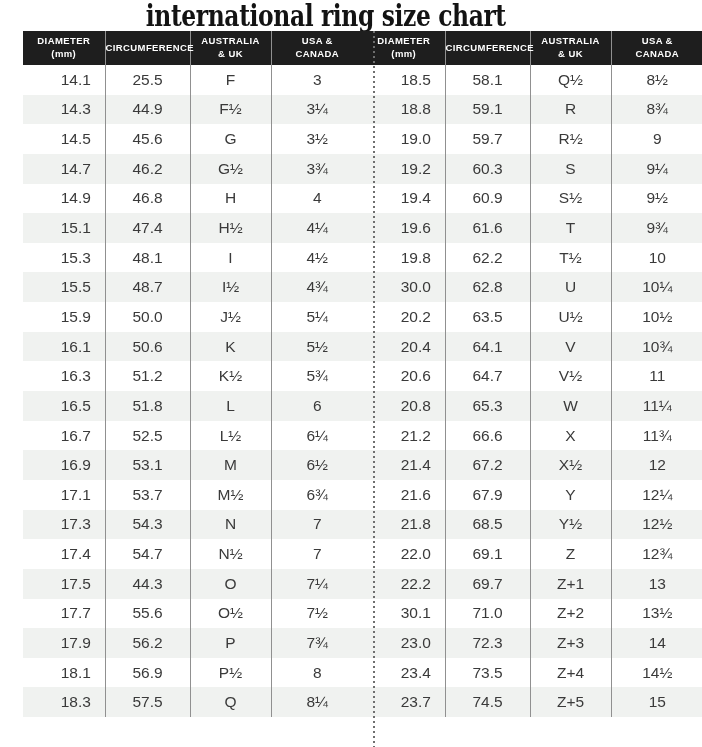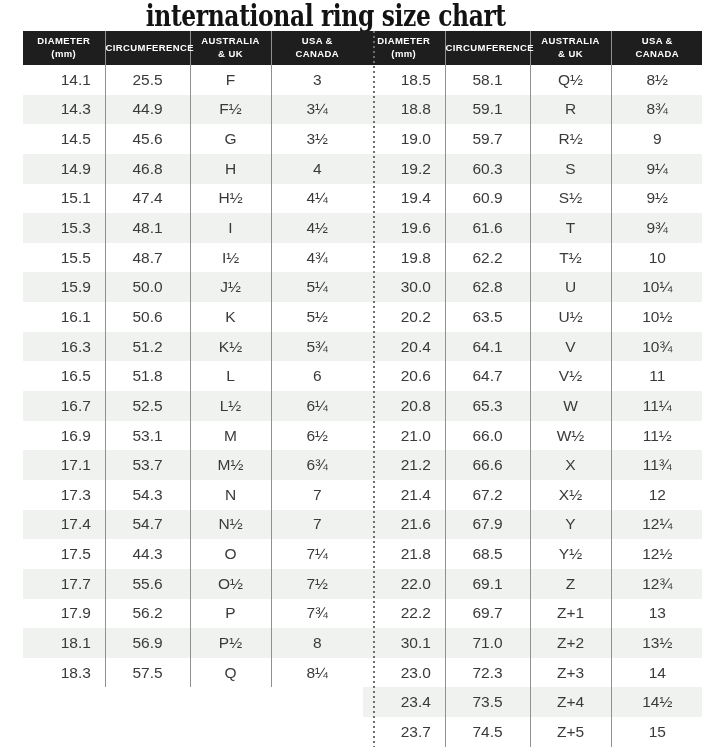--- a/index.html
+++ b/index.html
@@ -118,20 +118,26 @@
             <td>F½</td>
             <td>3¼</td>
           </tr>
           <tr>
             <td>14.5</td>
             <td>45.6</td>
             <td>G</td>
             <td>3½</td>
           </tr>
           <tr>
+            <td>14.7</td>
+            <td>46.2</td>
+            <td>G½</td>
+            <td>3¾</td>
+          </tr>
+          <tr>
             <td>14.9</td>
             <td>46.8</td>
             <td>H</td>
             <td>4</td>
           </tr>
           <tr>
             <td>15.1</td>
             <td>47.4</td>
             <td>H½</td>
             <td>4¼</td>
@@ -332,26 +338,20 @@
             <td>V½</td>
             <td>11</td>
           </tr>
           <tr>
             <td>20.8</td>
             <td>65.3</td>
             <td>W</td>
             <td>11¼</td>
           </tr>
           <tr>
-            <td>21.0</td>
-            <td>66.0</td>
-            <td>W½</td>
-            <td>11½</td>
-          </tr>
-          <tr>
             <td>21.2</td>
             <td>66.6</td>
             <td>X</td>
             <td>11¾</td>
           </tr>
           <tr>
             <td>21.4</td>
             <td>67.2</td>
             <td>X½</td>
             <td>12</td>

